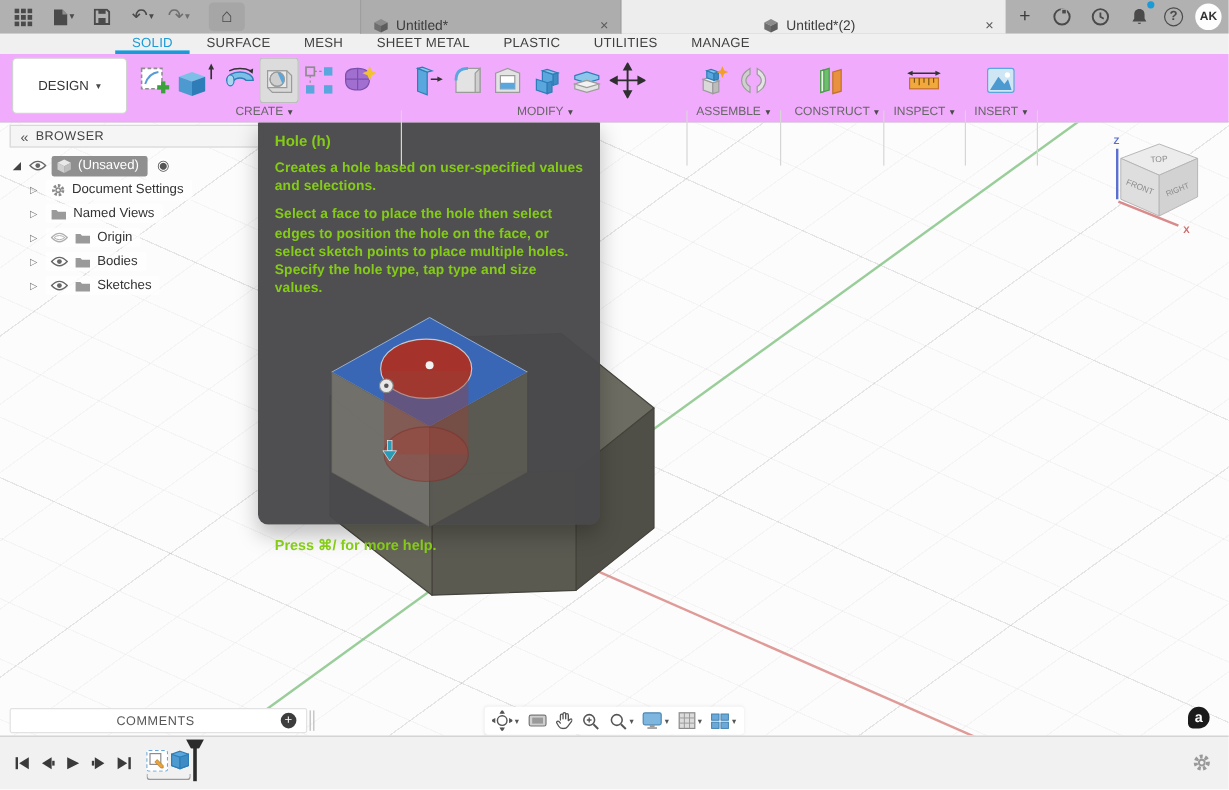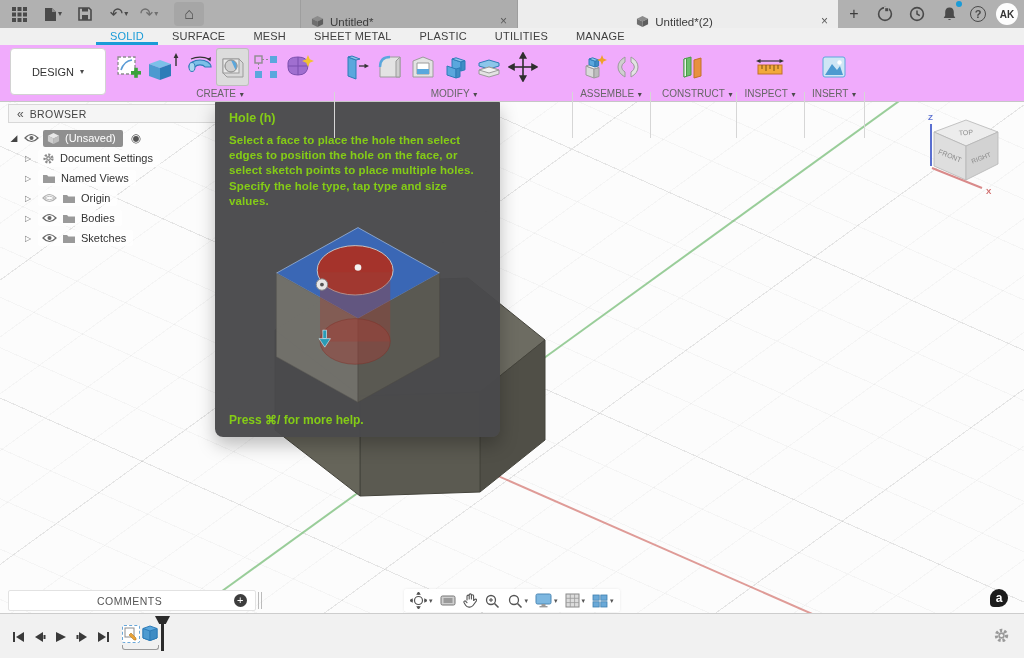--- a/index.html
+++ b/index.html
@@ -556,20 +556,21 @@
             </span>
             <span>Sketches</span>
           </span>
         </div>
       </div>
     </div>
   </div>
 
   <div class="tooltip">
     <div class="tt-title">Hole (h)</div>
+    <div class="tt-p">Creates a hole based on user-specified values and selections.</div>
     <div class="tt-p">Select a face to place the hole then select edges to position the hole on the face, or select sketch points to place multiple holes. Specify the hole type, tap type and size values.</div>
     <div class="tt-img">
       <svg width="196" height="186" viewBox="0 0 200 196">
         <polygon points="100,8 186,56 100,104 14,56" fill="#3a67b5" stroke="#9db8dd" stroke-width="0.8"></polygon>
         <ellipse cx="97" cy="53" rx="40" ry="26" fill="#a5332b" stroke="#c9c9c9" stroke-width="1"></ellipse>
         <circle cx="100" cy="50" r="3.5" fill="#f2f2f2"></circle>
         <polygon points="14,56 100,104 100,192 14,144" fill="#73726c" fill-opacity="0.95" stroke="#5a5953" stroke-width="0.6"></polygon>
         <polygon points="100,104 186,56 186,144 100,192" fill="#5b5a52" fill-opacity="0.95" stroke="#4a4944" stroke-width="0.6"></polygon>
         <polygon points="60,55 134,55 134,128 60,128" fill="#9c4038" fill-opacity="0.42"></polygon>
         <ellipse cx="97" cy="128" rx="37" ry="24" fill="#9c4038" fill-opacity="0.5" stroke="#7e3029" stroke-opacity="0.5"></ellipse>

